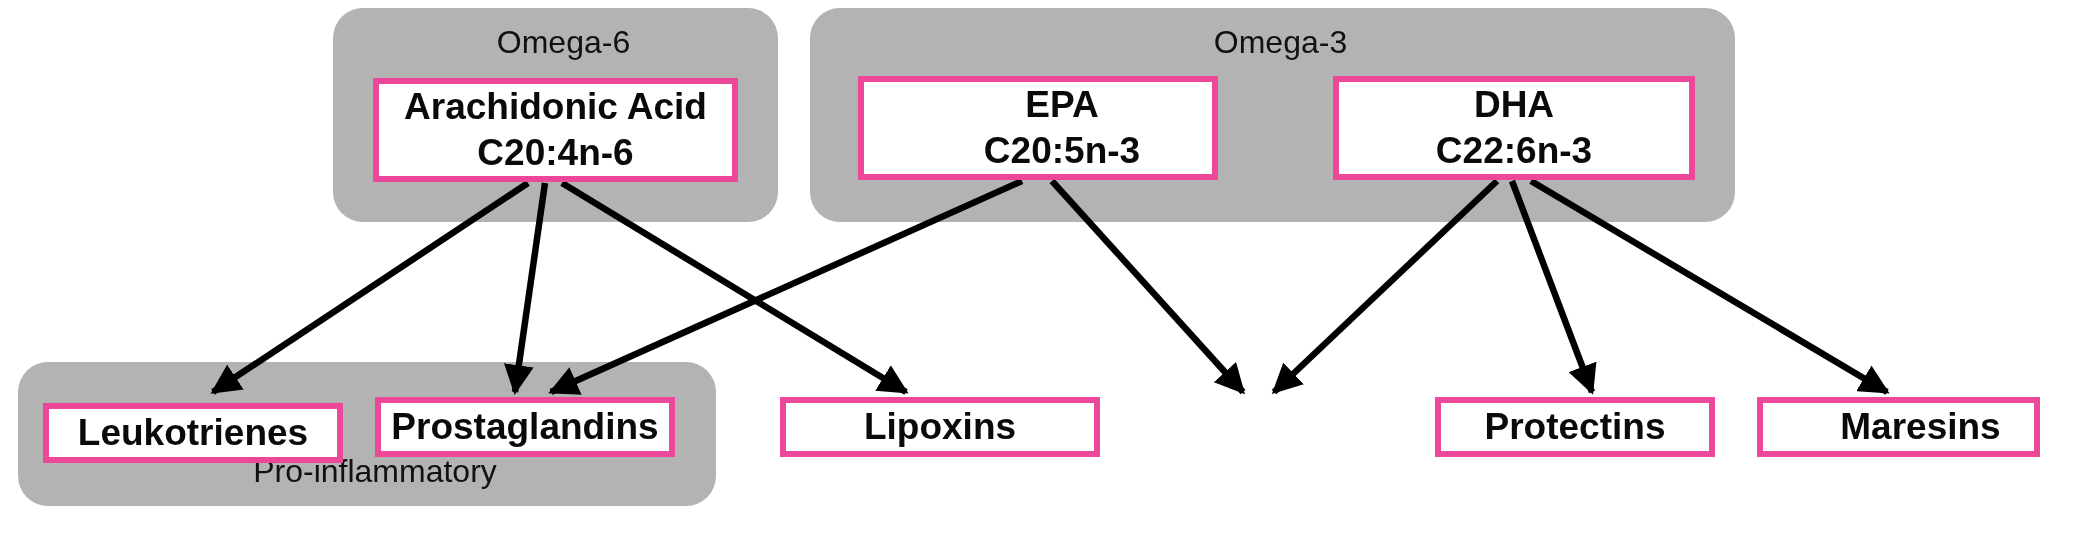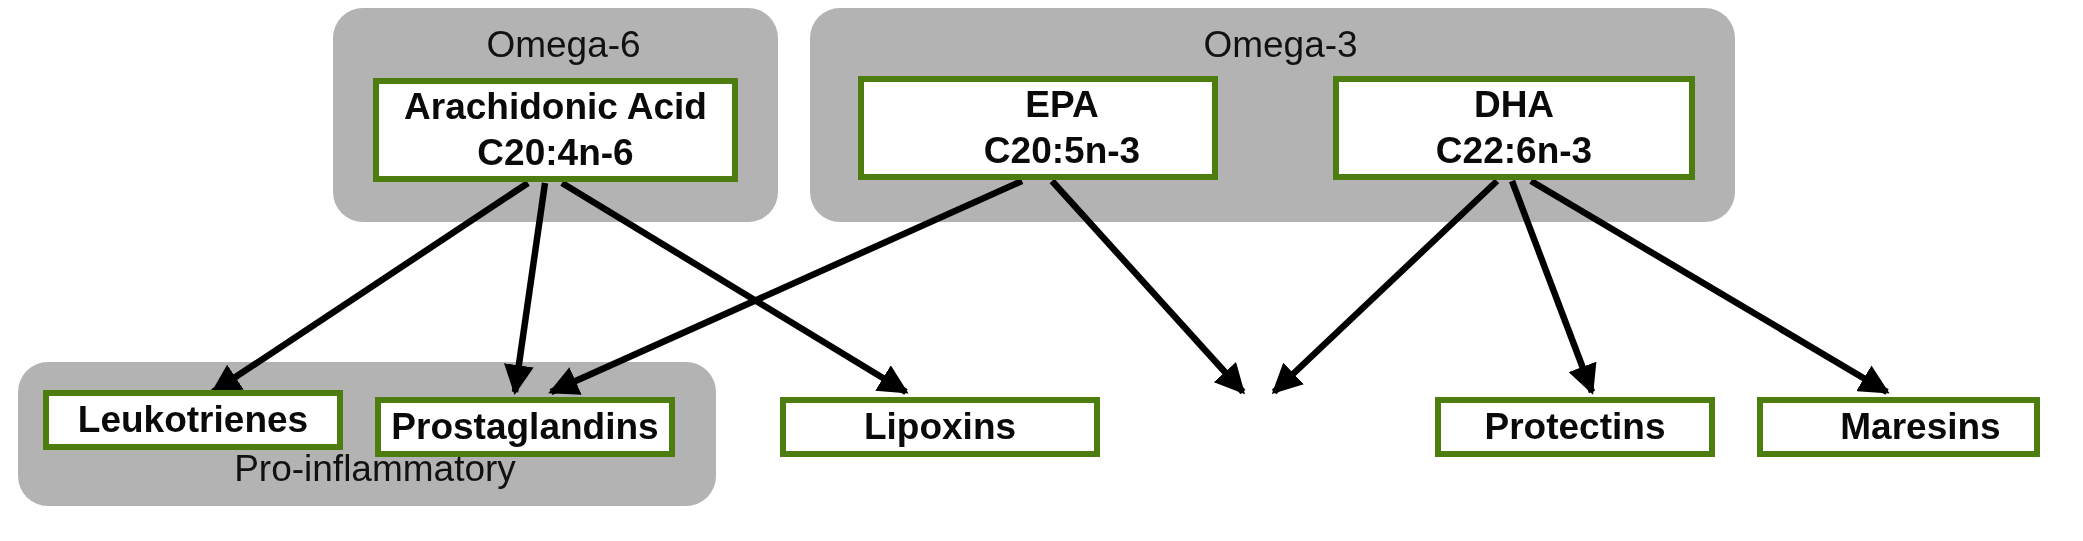--- a/index.html
+++ b/index.html
@@ -15,40 +15,40 @@
   .group {
     position: absolute;
     background: #b3b3b3;
     border-radius: 30px;
     z-index: 1;
   }
   .group-label {
     position: absolute;
     left: 16px; right: 0;
     text-align: center;
-    font-size: 37px;
+    font-size: 32px;
     font-weight: 400;
     color: #111111;
     white-space: nowrap;
   }
   .group-label.at-top { top: 16px; }
   .group-label.at-bottom { bottom: 16px; }
   .arrow-layer {
     position: absolute;
     left: 0; top: 0;
     z-index: 2;
   }
   .arrow-layer line {
     stroke: #000000;
     stroke-width: 6.5;
   }
   .node {
     position: absolute;
     background: #ffffff;
-    border: 6px solid #4d7c0f;
+    border: 6px solid #ec4899;
     box-sizing: border-box;
     z-index: 3;
     display: flex;
     flex-direction: column;
     align-items: center;
     justify-content: center;
     text-align: center;
     color: #0a0a0a;
     font-weight: 700;
   }
@@ -97,21 +97,21 @@
   <div class="node" style="left:858px; top:76px; width:360px; height:104px;padding-left:48px;">
     <div class="line1">EPA</div>
     <div class="line2">C20:5n-3</div>
   </div>
 
   <div class="node" style="left:1333px; top:76px; width:362px; height:104px;">
     <div class="line1">DHA</div>
     <div class="line2">C22:6n-3</div>
   </div>
 
-  <div class="node single" style="left:43px; top:390px; width:300px; height:60px;">
+  <div class="node single" style="left:43px; top:403px; width:300px; height:60px;">
     <span>Leukotrienes</span>
   </div>
 
   <div class="node single" style="left:375px; top:397px; width:300px; height:60px;">
     <span>Prostaglandins</span>
   </div>
 
   <div class="node single" style="left:780px; top:397px; width:320px; height:60px;">
     <span>Lipoxins</span>
   </div>

